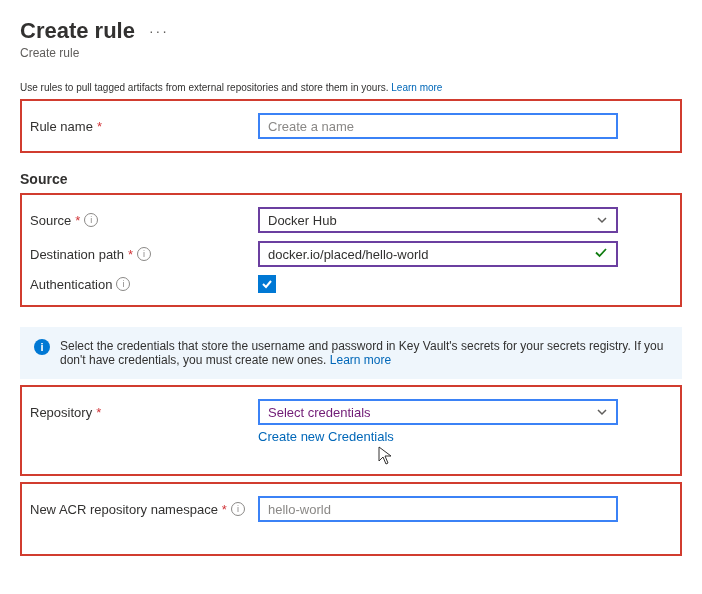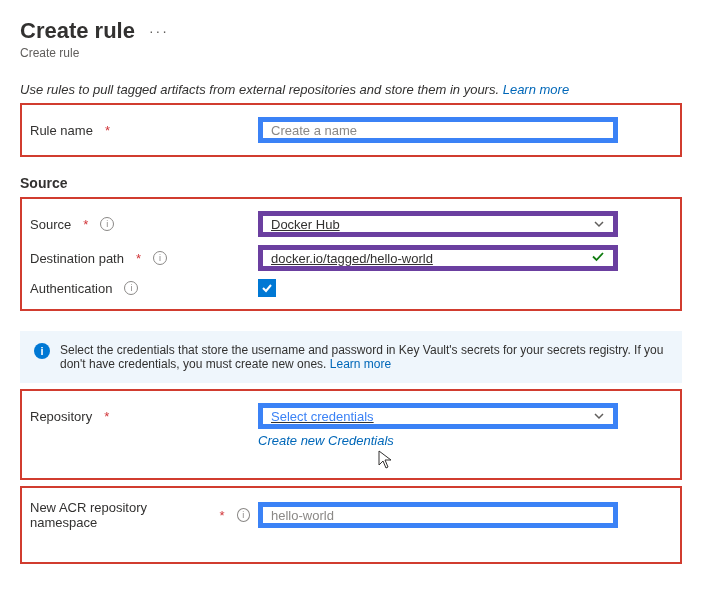--- a/index.html
+++ b/index.html
@@ -23,23 +23,22 @@
     margin: 0;
   }
   .dots { color: #605e5c; font-size: 14px; letter-spacing: 2px; cursor: pointer; }
   .subtitle {
     font-size: 12px;
     color: #605e5c;
     margin-top: 2px;
   }
   .intro {
     margin-top: 22px;
-    font-size: 13px;
-    color: #323130;
-    font-style: italic;
+    font-size: 10px;
+    color: #323130;
   }
   a.link { color: #0067b8; text-decoration: none; cursor: pointer; }
 
   .highlight-box {
     border: 2px solid #d13c2f;
     padding: 8px 8px;
     margin-top: 6px;
   }
 
   .field-row {
@@ -47,55 +46,54 @@
     align-items: center;
     gap: 8px;
     padding: 4px 0;
   }
   .field-label {
     width: 220px;
     font-size: 13px;
     color: #323130;
     display: flex;
     align-items: center;
-    gap: 12px;
+    gap: 4px;
   }
   .req { color: #d13438; }
   .info-icon {
     display: inline-flex;
     width: 12px; height: 12px;
     border: 1px solid #8a8886;
     border-radius: 50%;
     color: #8a8886;
     font-size: 9px;
     align-items: center;
     justify-content: center;
     line-height: 1;
     font-style: normal;
     font-family: "Segoe UI", Arial, sans-serif;
   }
   .field-control { flex: 1; }
   input.text-input, .select-box {
     width: 360px;
     box-sizing: border-box;
     height: 26px;
-    border: 5px solid #3b82f6;
+    border: 2px solid #3b82f6;
     padding: 0 8px;
     font-size: 13px;
     font-family: inherit;
     color: #323130;
     background: #fff;
   }
   input.text-input::placeholder { color: #8a8886; }
   .select-box {
     position: relative;
     display: flex;
     align-items: center;
     cursor: pointer;
-    text-decoration: underline;
   }
   .select-box .chev, .select-box .check-ok {
     position: absolute;
     right: 8px;
     top: 50%;
     transform: translateY(-50%);
   }
   .chev svg { display: block; }
   .check-ok { color: #107c10; font-size: 14px; }
   .valid-border { border-color: #6b3fa0; }
@@ -142,34 +140,33 @@
     justify-content: center;
     font-size: 11px;
     font-weight: bold;
     flex-shrink: 0;
     font-style: normal;
   }
 
   .create-link-row {
     display: flex;
     align-items: center;
-    font-style: italic;
   }
   .create-link-row .spacer { width: 228px; }
   .create-link-row .stack { display:flex; flex-direction:column; }
   .create-link-row a { font-size: 13px; }
 
   .cursor {
     position: relative;
     margin-left: 120px;
     margin-top: 2px;
   }
   .cursor svg { display:block; }
 
-  .placeholder-text { color: #3b82f6; }
+  .placeholder-text { color: #701a75; }
 </style>
 </head>
 <body>
 
 <div class="page">
 
   <div class="title-row">
     <h1>Create rule</h1>
     <span class="dots">···</span>
   </div>
@@ -213,21 +210,21 @@
     </div>
 
     <div class="field-row">
       <div class="field-label">
         <span>Destination path</span>
           <span class="req">*</span>
         <span class="info-icon">i</span>
       </div>
       <div class="field-control">
         <div class="select-box valid-border">
-          <span>docker.io/tagged/hello-world</span>
+          <span>docker.io/placed/hello-world</span>
           <span class="check-ok">
             <svg width="14" height="14" viewBox="0 0 14 14">
                 <path d="M2 7 L5.5 10.5 L12 3.5" stroke="#107c10" stroke-width="1.8" fill="none"></path>
               </svg>
           </span>
         </div>
       </div>
     </div>
 
     <div class="field-row">

